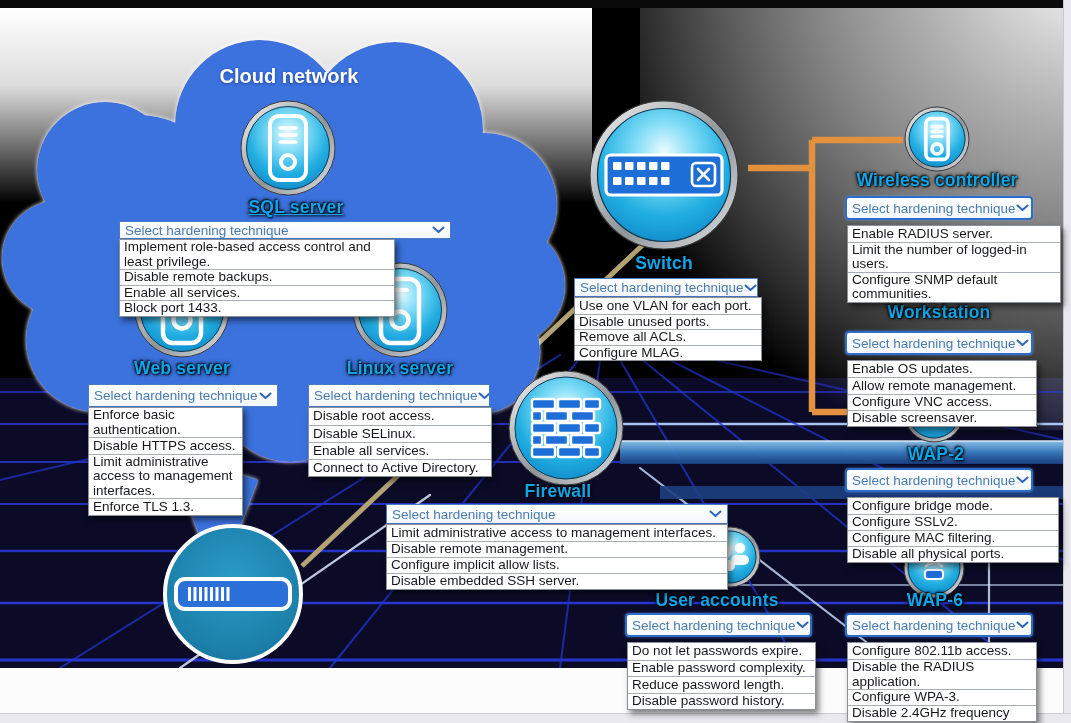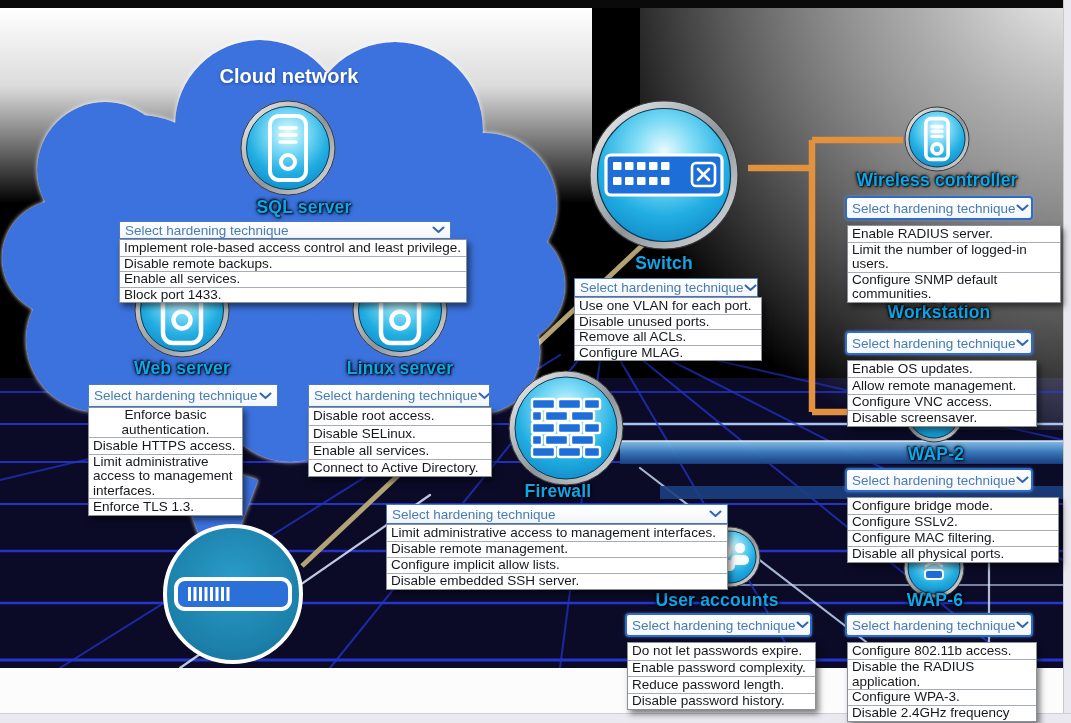--- a/index.html
+++ b/index.html
@@ -32,21 +32,21 @@
   .dd-select .chev{margin-left:auto;flex:none;}
   .dd-options{
     box-sizing:border-box;position:relative;background:#fff;
     border:1px solid #8a8f98;box-shadow:3px 4px 6px rgba(0,0,0,.5);
   }
   .dd-opt{
     box-sizing:border-box;display:flex;align-items:center;
     padding:0 4px;background:#fff;border-top:1px solid #a8adb5;
     color:#16181c;font-size:13.5px;line-height:14.5px;
   }
-  .dd-opt:first-child{border-top:none;text-align:center;}
+  .dd-opt:first-child{border-top:none;}
   .dd-opt{min-height:var(--rh,16px);}
 </style>
 </head>
 <body>
 
 <svg id="scene" width="1071" height="723" viewBox="0 0 1071 723">
   <defs>
     <linearGradient id="topleftFade" x1="0" y1="0" x2="0" y2="1">
       <stop offset="0" stop-color="#ffffff"></stop>
       <stop offset="0.4" stop-color="#efefef" stop-opacity="0.92"></stop>
@@ -282,39 +282,39 @@
 
   <g>
     <circle cx="934" cy="568" r="30" fill="url(#ringG)" stroke="#3a3a3a" stroke-width="1"></circle>
     <circle cx="934" cy="568" r="26" fill="url(#blueG)" stroke="#0b3a52" stroke-width="1"></circle>
     <rect x="925" y="570" width="18" height="9" rx="3" fill="#1e6ed8" stroke="#fff" stroke-width="2"></rect>
     <path d="M926 566 Q934 559 942 566 M922 561 Q934 551 946 561" stroke="#ffffff" stroke-width="2.5" fill="none" stroke-linecap="round"></path>
   </g>
 </svg>
 
 <div class="cloudtitle" style="left:289px;top:65px;">Cloud network</div>
-<div class="devlabel" style="left:304px;top:197px;">SQL server</div>
+<div class="devlabel" style="left:296px;top:197px;text-decoration:underline;">SQL server</div>
 <div class="devlabel" style="left:182px;top:358px;">Web server</div>
 <div class="devlabel" style="left:400px;top:358px;">Linux server</div>
 <div class="devlabel" style="left:664px;top:253px;">Switch</div>
 <div class="devlabel" style="left:558px;top:481px;">Firewall</div>
 <div class="devlabel" style="left:937px;top:170px;">Wireless controller</div>
 <div class="devlabel" style="left:939px;top:302px;">Workstation</div>
 <div class="devlabel" style="left:936px;top:444px;">WAP-2</div>
 <div class="devlabel" style="left:717px;top:590px;">User accounts</div>
 <div class="devlabel" style="left:935px;top:590px;">WAP-6</div>
 
 <div class="dd" style="left:119px;top:221px;">
   <div class="dd-select" style="width:332px;height:18px;">
     <span>Select hardening technique</span>
     <svg class="chev" width="13" height="8">
         <polyline points="1.5,1.5 6.5,6 11.5,1.5" stroke="#2f66b5" stroke-width="2" fill="none" stroke-linecap="round" stroke-linejoin="round"></polyline>
       </svg>
   </div>
-  <div class="dd-options" style="width:348px;--rh:15.5px;">
+  <div class="dd-options" style="width:276px;--rh:15.5px;">
     <div class="dd-opt">Implement role-based access control and least privilege.</div>
     <div class="dd-opt">Disable remote backups.</div>
     <div class="dd-opt">Enable all services.</div>
     <div class="dd-opt">Block port 1433.</div>
   </div>
 </div>
 
 <div class="dd" style="left:88px;top:384px;">
   <div class="dd-select" style="width:190px;height:23px;">
     <span>Select hardening technique</span>

